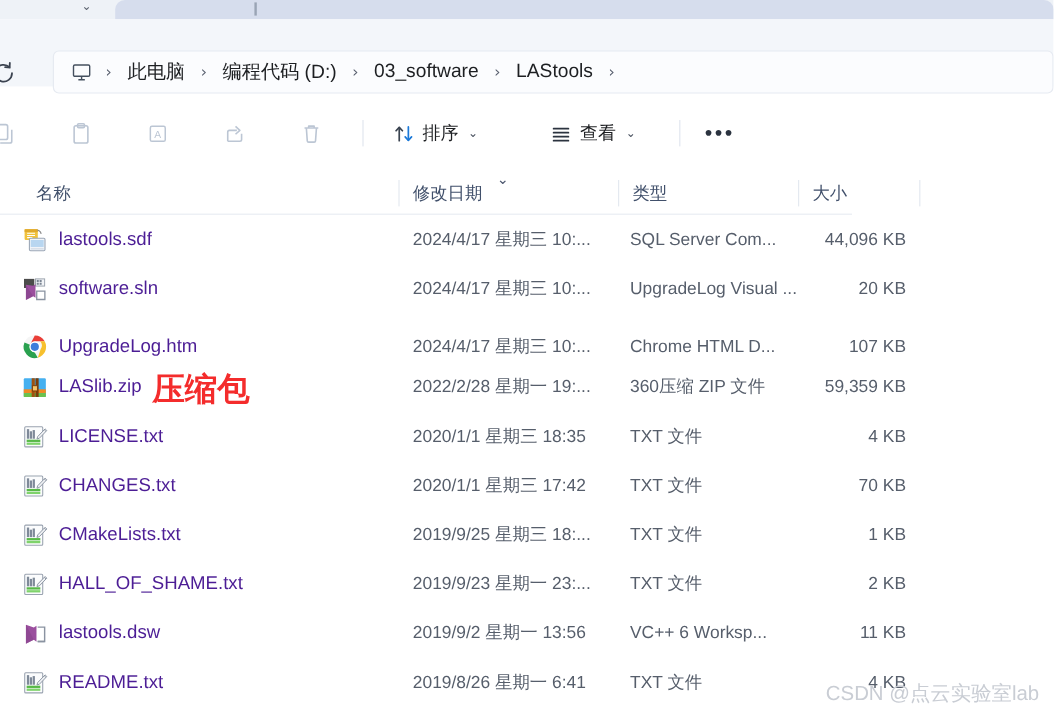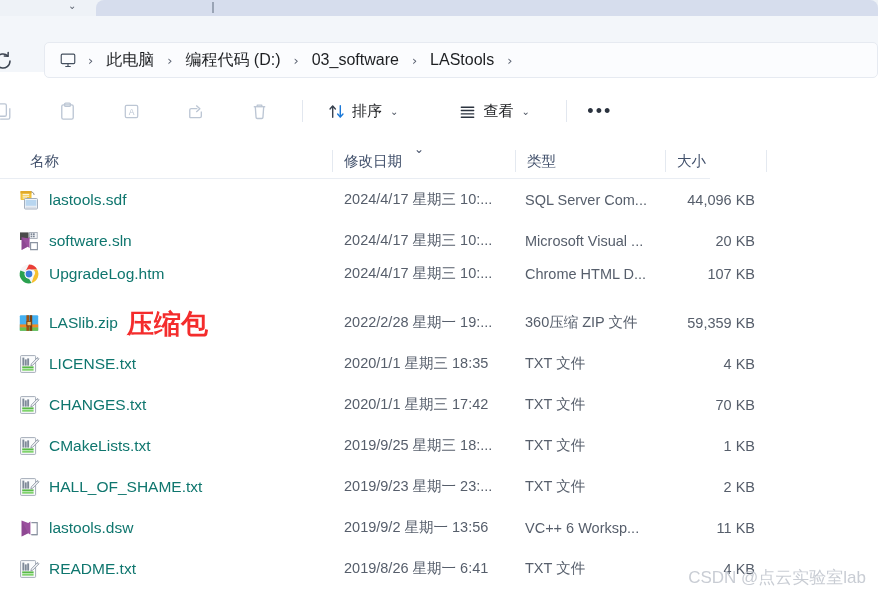--- a/index.html
+++ b/index.html
@@ -124,21 +124,21 @@
   }
   .row {
     position: absolute; left: 0; width: 878px; height: 41px;
     display: flex; align-items: center;
   }
   .cell-name {
     position: absolute; left: 18px; width: 300px; height: 41px;
     display: flex; align-items: center; gap: 9px;
   }
   .fname {
-    font-size: 15.5px; color: #0f766e; white-space: nowrap;
+    font-size: 15.5px; color: #4c1d95; white-space: nowrap;
   }
   .cell-date {
     position: absolute; left: 332px; width: 180px; height: 41px;
     display: flex; align-items: center; padding-left: 12px;
     font-size: 14.5px; color: #565e6b; white-space: nowrap;
   }
   .cell-type {
     position: absolute; left: 515px; width: 148px; height: 41px;
     display: flex; align-items: center; padding-left: 10px;
     font-size: 14.5px; color: #565e6b; white-space: nowrap;
@@ -323,24 +323,24 @@
         <rect x="12.6" y="5.6" width="1.7" height="1.7" fill="#7a8493"></rect>
         <rect x="15" y="5.6" width="1.7" height="1.7" fill="#7a8493"></rect>
         <path d="M2.4 11.4h9.4v8.2H2.4z" fill="#fff"></path>
         <path d="M9.6 8.2 L11.6 6.9 v11.2 L9.6 16.8 L3.6 20 V7.2z" fill="#9b4f9e"></path>
         <path d="M3.6 7.2 L9.6 16.8 L3.6 20z" fill="#7d3e82" opacity="0.45"></path>
         <path d="M12.6 12.6h6.8v7h-6.8z" fill="none" stroke="#8a93a1" stroke-width="1.1"></path>
       </svg></span>
           <span class="fname">software.sln</span>
         </div>
         <div class="cell-date">2024/4/17 星期三 10:...</div>
-        <div class="cell-type">Microsoft Visual ...</div>
+        <div class="cell-type">UpgradeLog Visual ...</div>
         <div class="cell-size">20 KB</div>
       </div>
-      <div class="row" style="top: 74px;">
+      <div class="row" style="top: 89px;">
         <div class="cell-name">
           <span class="ficon"><svg viewBox="0 0 22 22" width="22" height="22">
         <circle cx="11" cy="11" r="9.4" fill="#f5f5f5"></circle>
         <path d="M11 1.6 A9.4 9.4 0 0 1 19.2 6.4 L11.6 6.4 A4.8 4.8 0 0 0 7 9.3 Z" fill="#ea3e37"></path>
         <path d="M19.2 6.4 A9.4 9.4 0 0 1 13.5 20.1 L15.9 12.9 A4.8 4.8 0 0 0 15.4 6.4 Z" fill="#f7c02e"></path>
         <path d="M13.5 20.1 A9.4 9.4 0 0 1 2.4 7.5 L7 9.3 A4.8 4.8 0 0 0 11 15.8 Z" fill="#2aa14f"></path>
         <circle cx="11" cy="11" r="4.5" fill="#ffffff"></circle>
         <circle cx="11" cy="11" r="3.4" fill="#3d7ddb"></circle>
       </svg></span>
           <span class="fname">UpgradeLog.htm</span>

